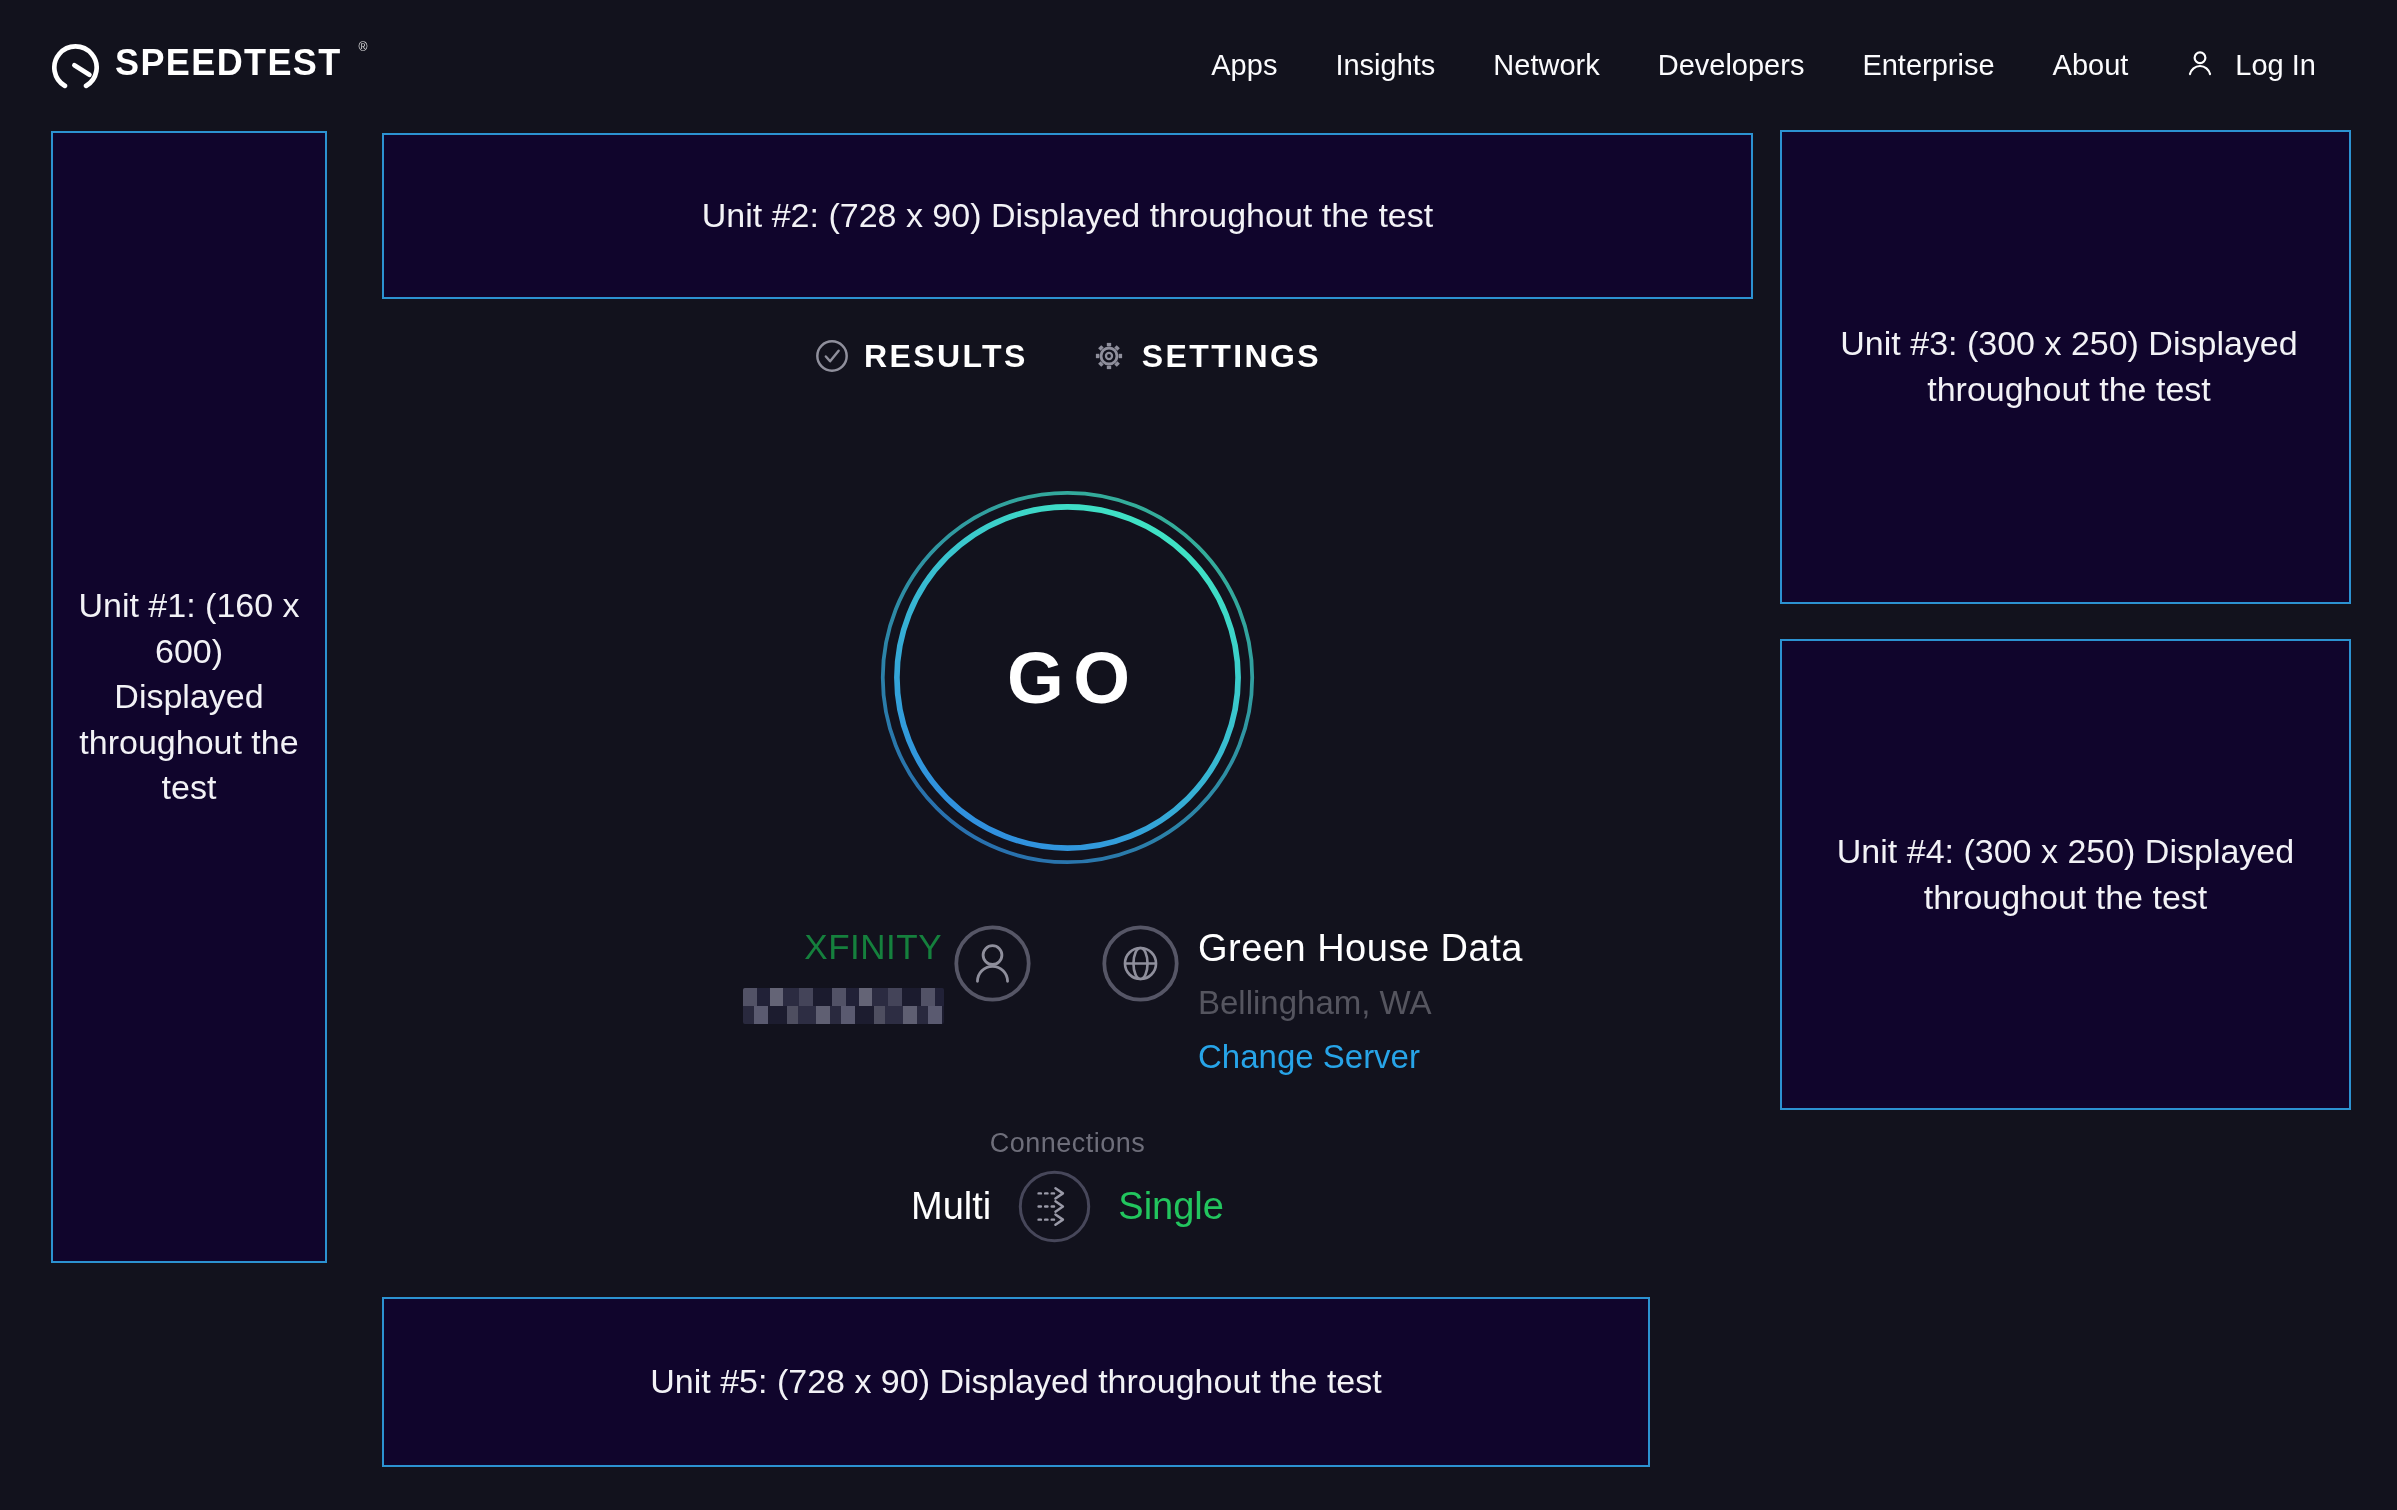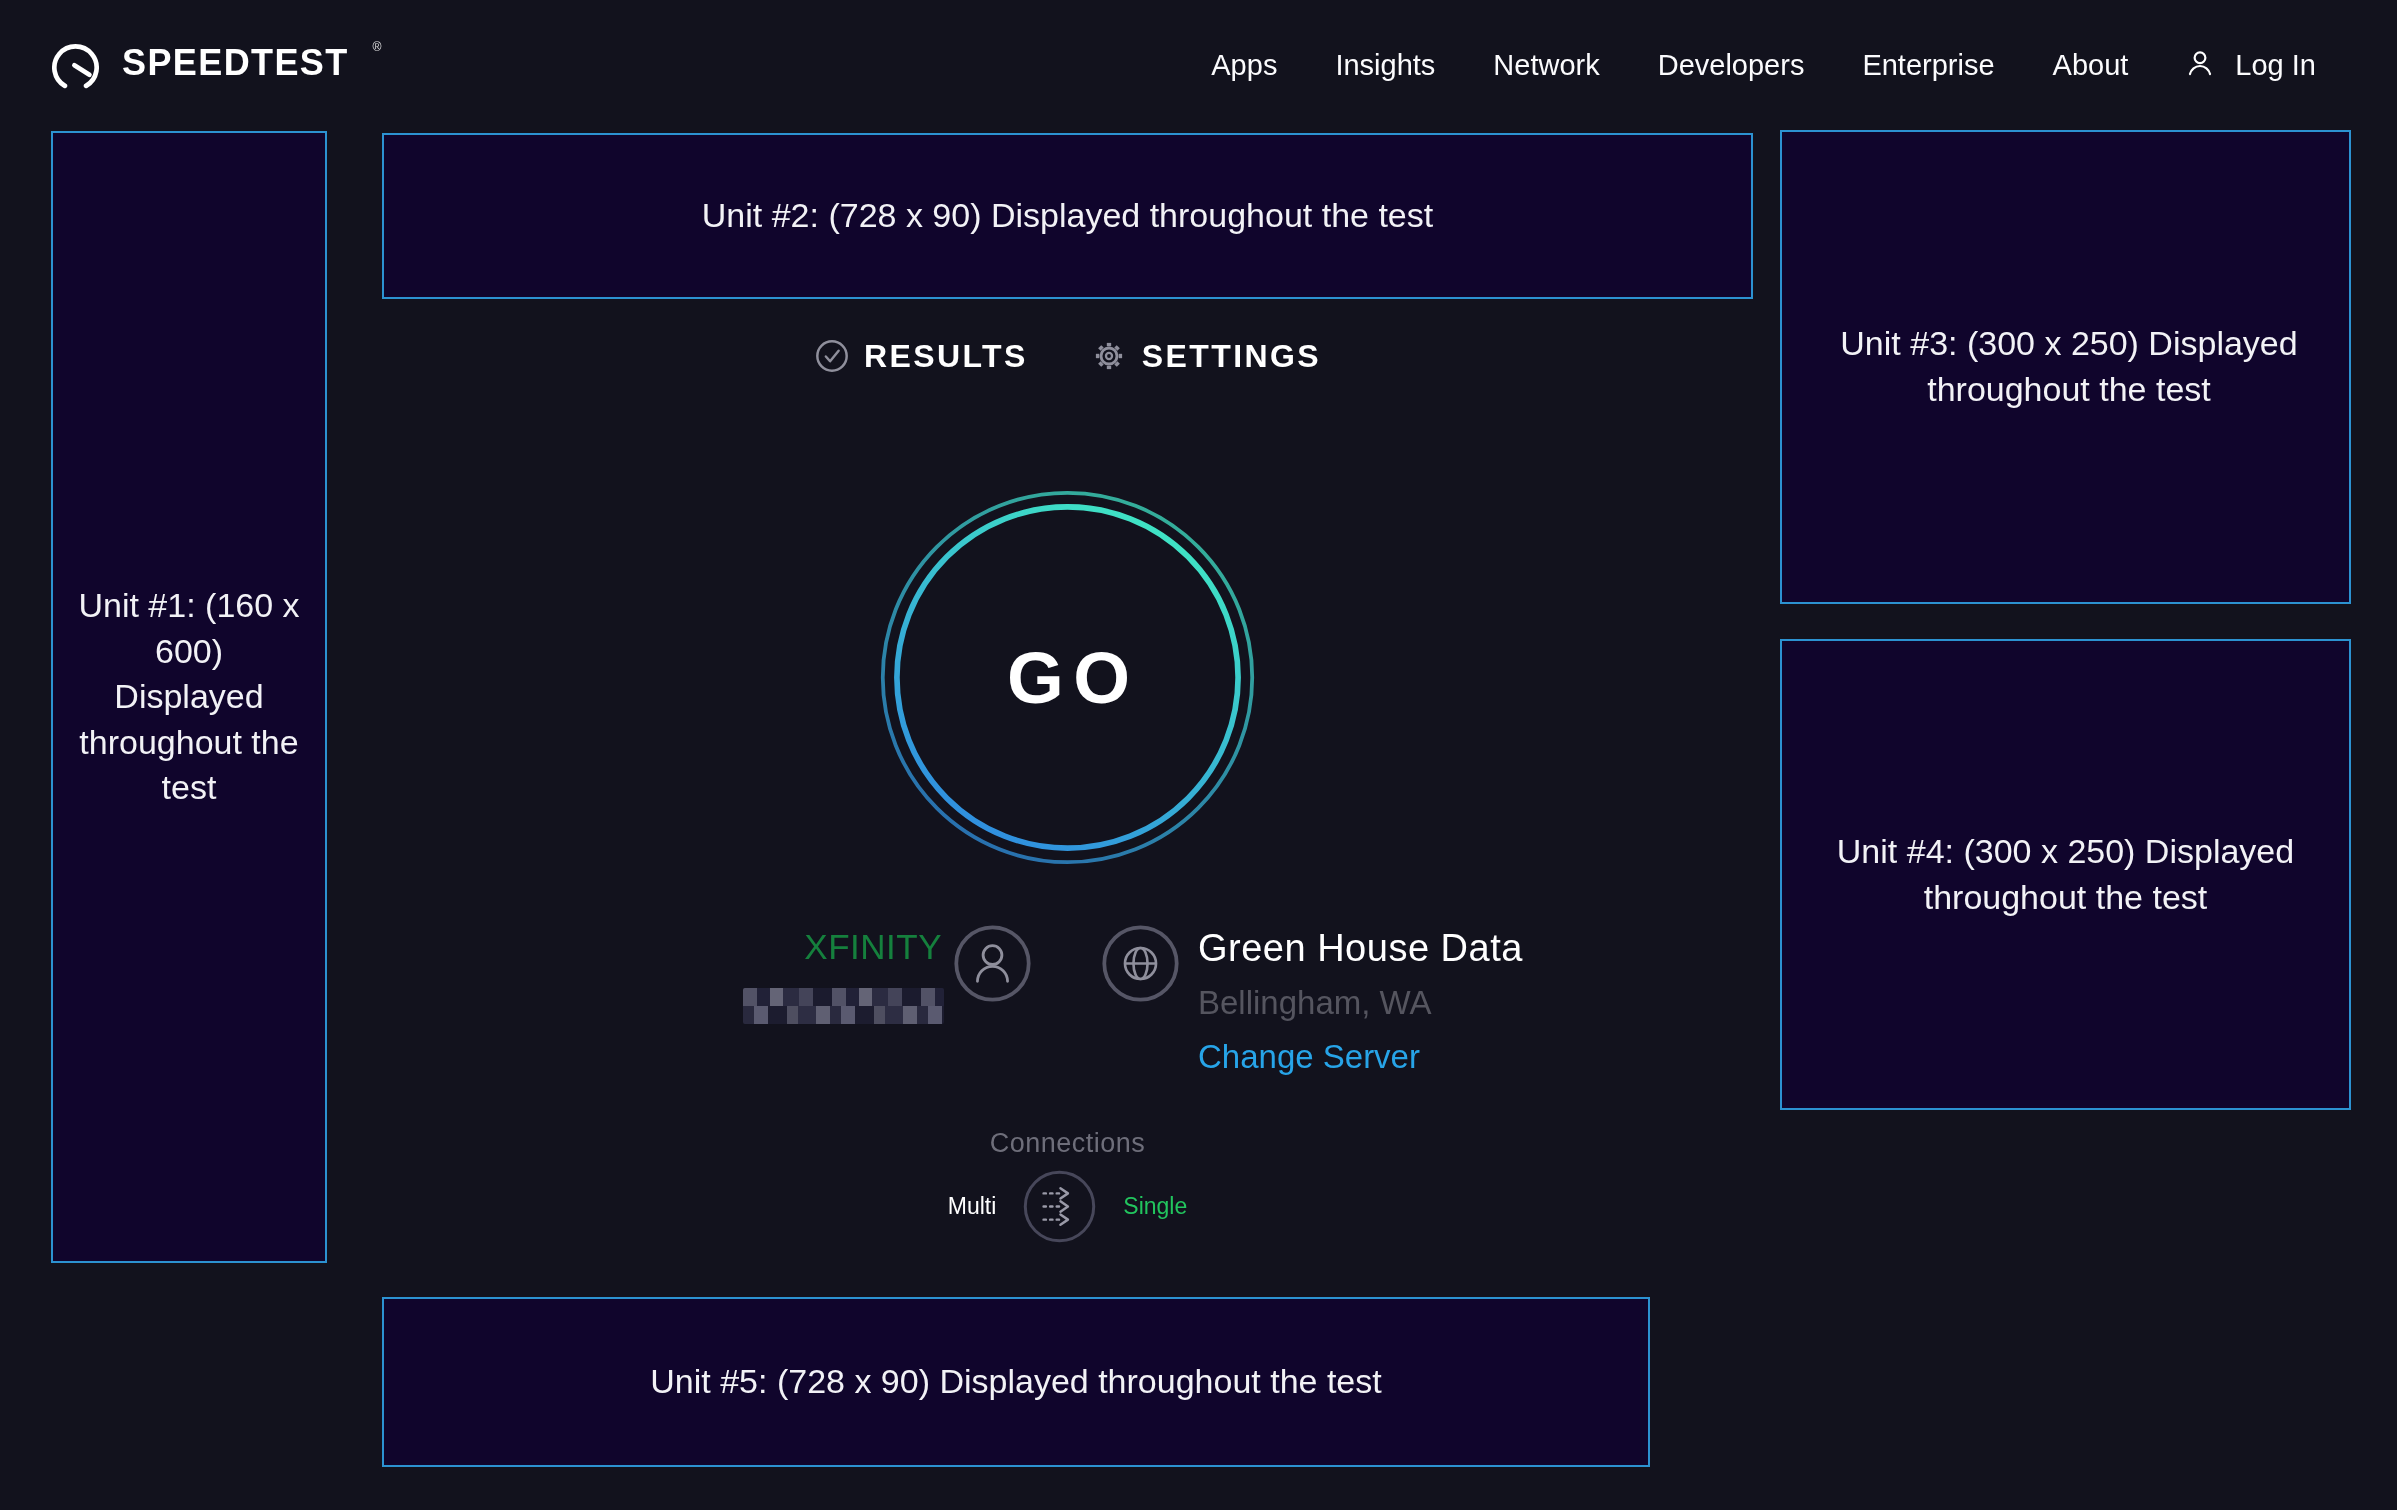--- a/index.html
+++ b/index.html
@@ -7,21 +7,21 @@
     position:relative;width:2397px;height:1510px;overflow:hidden;
     background:#12121d;
     font-family:"Liberation Sans","DejaVu Sans",sans-serif;
     color:#fff;
   }
   
   .header{
     position:absolute;top:0;left:0;width:2397px;height:130px;
     display:flex;align-items:center;padding:0 81px 0 51px;box-sizing:border-box;
   }
-  .logo{display:flex;align-items:flex-start;gap:22px;cursor:pointer;}
+  .logo{display:flex;align-items:flex-start;gap:15px;cursor:pointer;}
   .logo svg{margin-top:5.6px;}
   .logo-text{font-size:36px;font-weight:700;letter-spacing:1.4px;line-height:49px;}
   .logo-mark{font-size:12.2px;line-height:19px;opacity:.85;margin-left:1.9px;}
   .nav{margin-left:auto;display:flex;align-items:center;gap:58px;}
   .nav-item{font-size:29px;color:#fbfbfd;cursor:pointer;white-space:nowrap;}
   .login{display:flex;align-items:flex-start;gap:21px;cursor:pointer;}
   
   .ad{
     position:absolute;background:#10052c;border:2.8px solid #2c92d1;
     box-sizing:border-box;display:flex;align-items:center;justify-content:center;
@@ -73,21 +73,21 @@
   .server-change{font-size:33px;color:#27a4e8;margin-top:16px;cursor:pointer;}
   
   .conn-heading{
     position:absolute;left:382px;top:1128px;width:1371px;text-align:center;
     font-size:27px;color:#6e6e7a;letter-spacing:0.5px;
   }
   .conn-row{
     position:absolute;left:382px;top:1169px;width:1371px;
     display:flex;align-items:center;justify-content:center;gap:26px;
   }
-  .conn-option{font-size:23px;cursor:pointer;}
+  .conn-option{font-size:38px;cursor:pointer;}
   .conn-multi{color:#ffffff;}
   .conn-single{color:#22c55e;}
   .conn-toggle{width:75px;height:75px;cursor:pointer;}
 </style>
 </head>
 <body>
 
 <div id="app">
 
   <div class="header">

